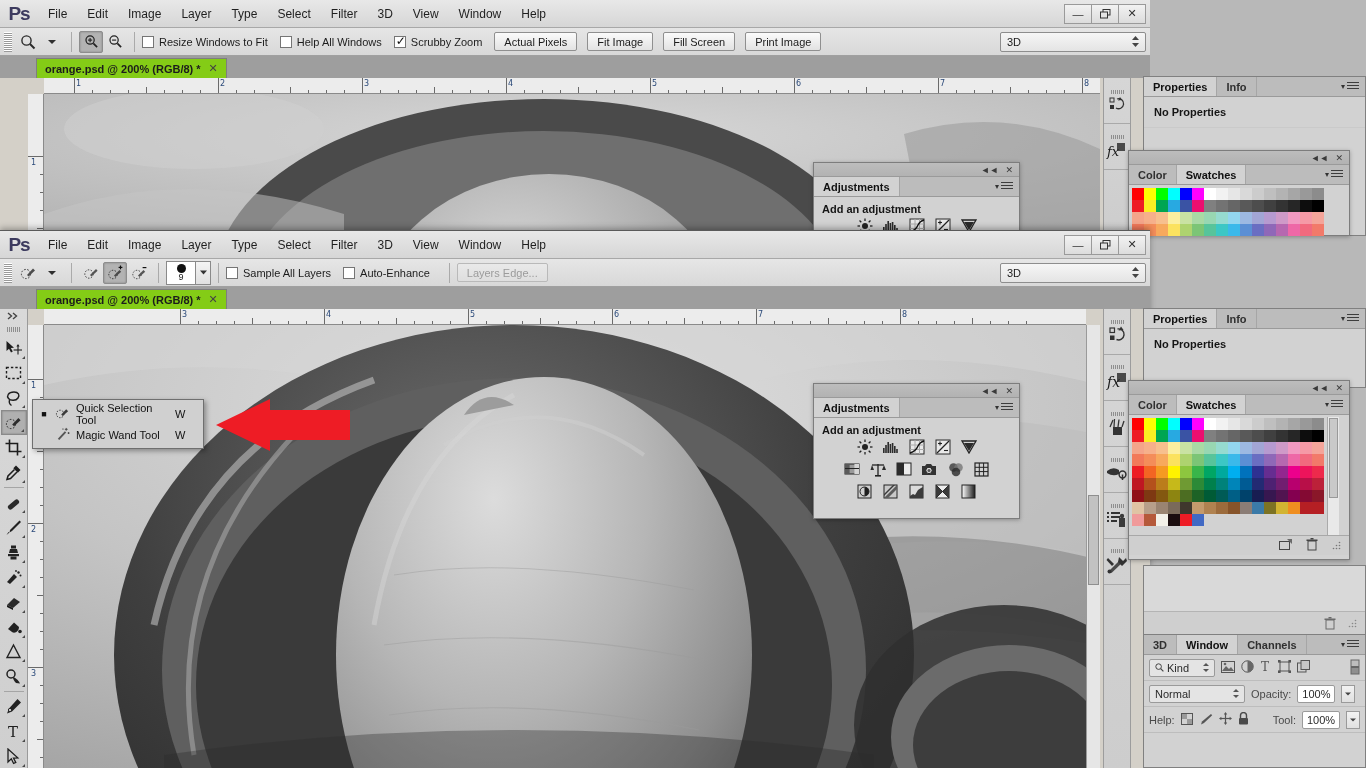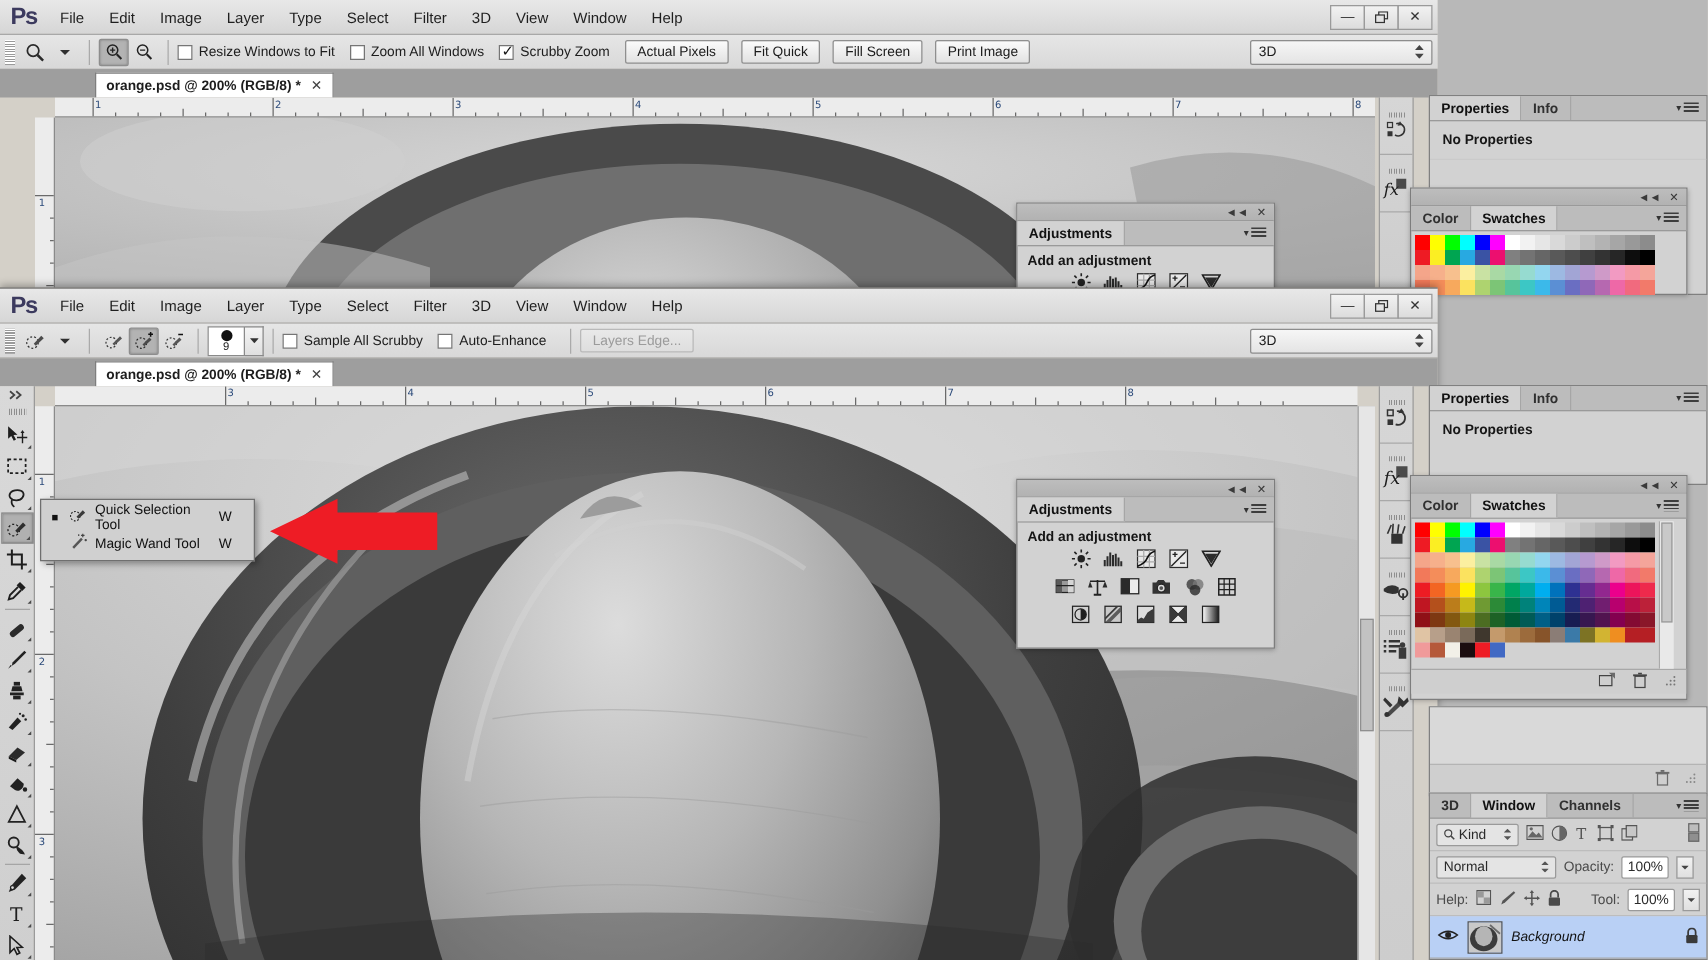--- a/index.html
+++ b/index.html
@@ -33,22 +33,22 @@
      margin-right:10px; color:#1b1b1b;}
   .pbtn.disabled{ color:#9b9b9b; background:linear-gradient(#e9e9e9,#dedede); border-color:#b9b9b9;}
   .tbtn{ width:24px;height:22px; display:flex;align-items:center;justify-content:center;
      border:1px solid transparent; border-radius:2px;}
   .tbtn.act{ background:#b3b3b3; border-color:#8d8d8d; box-shadow:inset 0 0 2px #7a7a7a;}
   .wsel{ margin-left:auto; width:146px;height:20px; border:1px solid #8d8d8d; border-radius:2px;
      background:linear-gradient(#f6f6f6,#e4e4e4); display:flex;align-items:center;
      padding:0 6px; font-size:11px; justify-content:space-between; }
 
   .tabbar{ height:22px; background:#9e9e9e; display:flex; align-items:flex-end; padding-left:36px;}
-  .doctab{ height:20px; background:#ffffff; border:1px solid #7e7e7e; border-bottom:none;
-     display:flex;align-items:center; padding:0 8px; font-size:11px; font-weight:bold; color:#1c1c1c;margin-left:40px;}
+  .doctab{ height:20px; background:#84cc16; border:1px solid #7e7e7e; border-bottom:none;
+     display:flex;align-items:center; padding:0 8px; font-size:11px; font-weight:bold; color:#1c1c1c;}
   .doctab .x{ margin-left:8px; font-size:11px; font-weight:normal; color:#444; }
 
   
   .hruler{ height:16px; background:#ececec; border-bottom:1px solid #8a8a8a; position:relative;
      overflow:hidden;}
   .vruler{ width:16px; background:#ececec; border-right:1px solid #8a8a8a; position:relative;
      overflow:hidden;}
   .rtick{ position:absolute; background:#6a6a6a; }
   .rnum{ position:absolute; font-size:8px; color:#2b4a7a; font-family:"DejaVu Sans", sans-serif;}
 
@@ -180,29 +180,29 @@
         </svg>
     </div>
     <div class="sep"></div>
 
     <div class="cbwrap">
       <span class="chk"></span>
       <span class="lbl">Resize Windows to Fit</span>
     </div>
     <div class="cbwrap">
       <span class="chk"></span>
-      <span class="lbl">Zoom All Windows</span>
+      <span class="lbl">Help All Windows</span>
     </div>
     <div class="cbwrap">
       <span class="chk on"></span>
       <span class="lbl">Scrubby Zoom</span>
     </div>
 
     <div class="pbtn">Actual Pixels</div>
-    <div class="pbtn">Fit Quick</div>
+    <div class="pbtn">Fit Image</div>
     <div class="pbtn">Fill Screen</div>
     <div class="pbtn">Print Image</div>
 
     <div class="wsel">
       <span>3D</span>
       <svg width="7" height="11" viewBox="0 0 7 11">
           <path d="M3.5 0 L7 4 L0 4 Z" fill="#444"></path>
           <path d="M3.5 11 L0 7 L7 7 Z" fill="#444"></path>
         </svg>
     </div>
@@ -577,21 +577,21 @@
       </div>
       <div style="width:15px;height:24px;border:1px solid #8a8a8a;border-left:none;background:linear-gradient(#f4f4f4,#e0e0e0);display:flex;align-items:center;justify-content:center;">
         <svg width="7" height="5" viewBox="0 0 7 5">
             <path d="M0 0.5 L3.5 4.5 L7 0.5 Z" fill="#333"></path>
           </svg>
       </div>
     </div>
     <div class="sep"></div>
     <div class="cbwrap">
       <span class="chk"></span>
-      <span class="lbl">Sample All Scrubby</span>
+      <span class="lbl">Sample All Layers</span>
     </div>
     <div class="cbwrap">
       <span class="chk"></span>
       <span class="lbl">Auto-Enhance</span>
     </div>
     <div class="sep"></div>
     <div class="pbtn disabled">Layers Edge...</div>
 
     <div class="wsel">
       <span>3D</span>
@@ -1508,36 +1508,13 @@
     <div class="field" style="width:38px;background:#fff;justify-content:center;">
       <span>100%</span>
     </div>
     <div style="width:14px;height:18px;border:1px solid #9a9a9a;background:linear-gradient(#f2f2f2,#e0e0e0);display:flex;align-items:center;justify-content:center;">
       <svg width="6" height="4" viewBox="0 0 6 4">
           <path d="M0 0.5 L3 3.5 L6 0.5 Z" fill="#444"></path>
         </svg>
     </div>
   </div>
 
-  <div class="layer-item">
-    <span>
-      <svg width="17" height="12" viewBox="0 0 17 12">
-          <path d="M1 6 Q8.5 0 16 6 Q8.5 12 1 6 Z" fill="none" stroke="#222" stroke-width="1.2"></path>
-          <circle cx="8.5" cy="6" r="2.4" fill="#222"></circle>
-        </svg>
-    </span>
-    <span class="thumb">
-      <svg width="26" height="24" viewBox="0 0 26 24">
-          <rect width="26" height="24" fill="#c9c9c9"></rect>
-          <ellipse cx="12" cy="13" rx="11" ry="10" fill="#3c3c3c"></ellipse>
-          <ellipse cx="12" cy="11" rx="7" ry="8" fill="#b5b5b5"></ellipse>
-          <path d="M17 2 L25 9" stroke="#6a6a6a" stroke-width="1.4"></path>
-        </svg>
-    </span>
-    <span style="flex:1;font-style:italic;font-size:11px;color:#111;">Background</span>
-    <span>
-      <svg width="11" height="13" viewBox="0 0 11 13">
-          <path d="M2.5 6 L2.5 3.6 A3 3 0 0 1 8.5 3.6 L8.5 6" fill="none" stroke="#3a3a3a" stroke-width="1.4"></path>
-          <rect x="1" y="6" width="9" height="6.5" rx="1" fill="#3a3a3a"></rect>
-        </svg>
-    </span>
-  </div>
 </div>
 
 </body></html>

